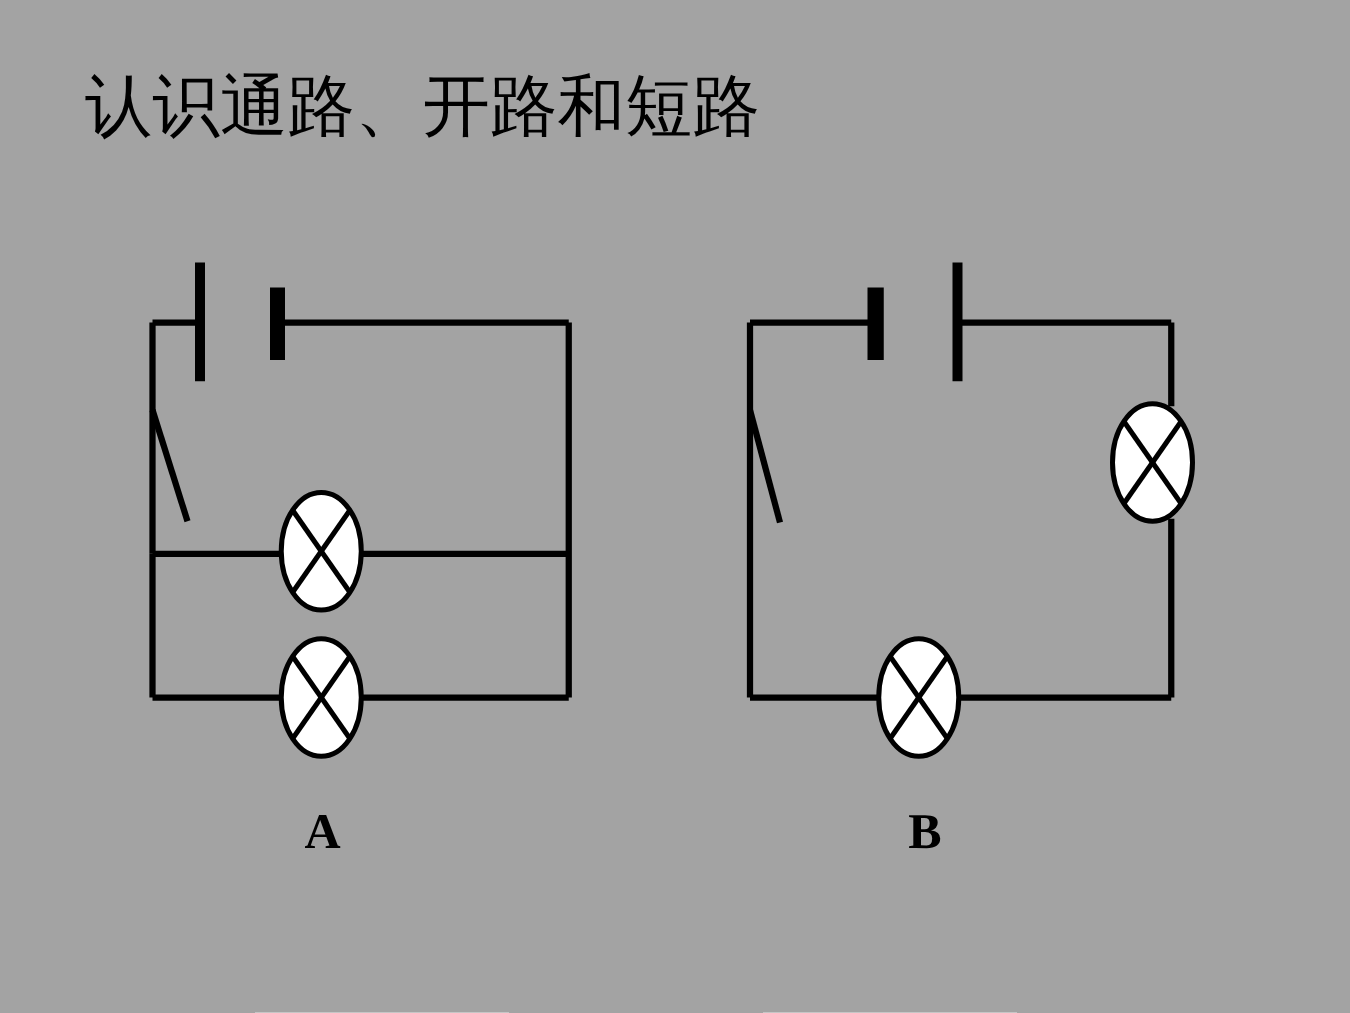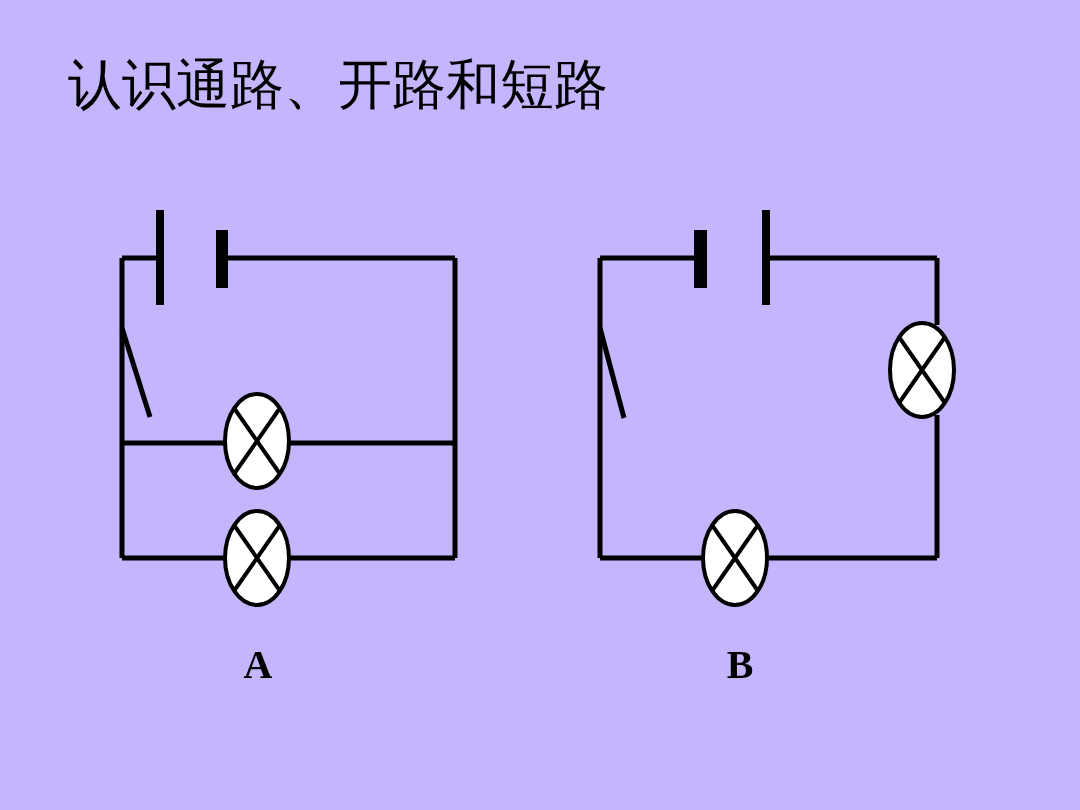--- a/index.html
+++ b/index.html
@@ -12,21 +12,21 @@
     height: 810px;
     overflow: hidden;
     font-family: "Liberation Serif", serif;
     position: relative;
   }
   #slide {
     position: absolute;
     left: 0; top: 0;
     width: 1080px;
     height: 810px;
-    background: #c4b5fd;
+    background: #a3a3a3;
   }
   #slide-title {
     position: absolute;
     left: 68px;
     top: 58px;
     font-family: "Liberation Serif", serif;
     font-size: 54px;
     line-height: 1.0;
     color: #000000;
     white-space: nowrap;

